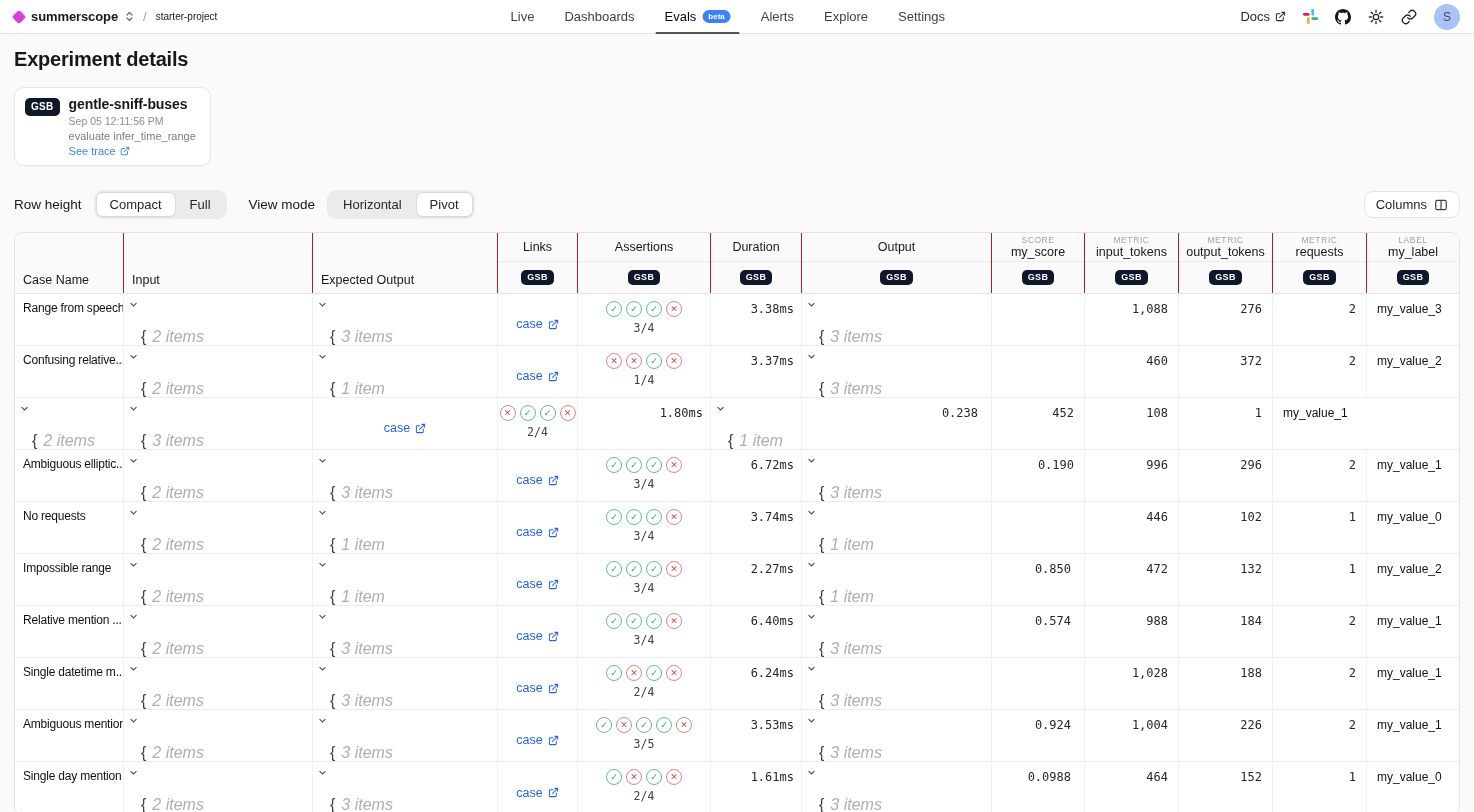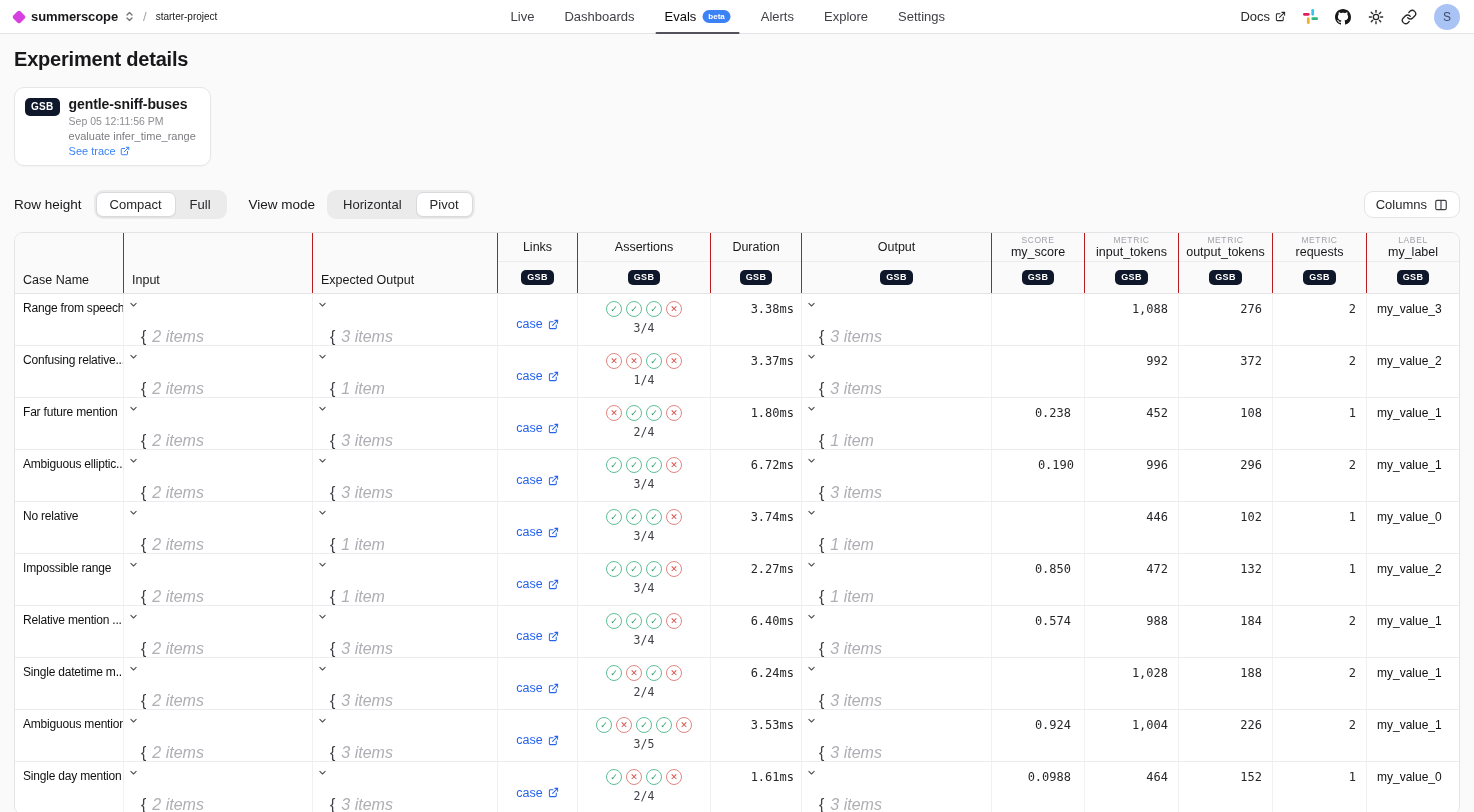--- a/index.html
+++ b/index.html
@@ -445,28 +445,27 @@
                 <polyline points="5 9 12 16 19 9"></polyline>
               </svg>
       </span>
       <div class="json-body">
         <div><span class="jbrace">{</span><span class="jcount">3 items</span></div>
         
       </div>
     </div>
 
     <div class="cell num-cell" style="padding-right:13px"></div>
-    <div class="cell num-cell">992</div>
+    <div class="cell num-cell">460</div>
     <div class="cell num-cell">372</div>
     <div class="cell num-cell">2</div>
     <div class="cell label-cell">my_value_2</div>
   </div>
 
   <div class="grid tr">
-    <div class="cell case-cell">Far future mention</div>
 
     <div class="cell json-cell">
       <span class="chev">
         <svg width="9" height="9" viewBox="0 0 24 24" fill="none" stroke="#52525b" stroke-width="3" stroke-linecap="round" stroke-linejoin="round">
                 <polyline points="5 9 12 16 19 9"></polyline>
               </svg>
       </span>
       <div class="json-body">
         <div><span class="jbrace">{</span><span class="jcount">2 items</span></div>
         
@@ -594,21 +593,21 @@
     </div>
 
     <div class="cell num-cell" style="">0.190</div>
     <div class="cell num-cell">996</div>
     <div class="cell num-cell">296</div>
     <div class="cell num-cell">2</div>
     <div class="cell label-cell">my_value_1</div>
   </div>
 
   <div class="grid tr">
-    <div class="cell case-cell">No relative</div>
+    <div class="cell case-cell">No requests</div>
 
     <div class="cell json-cell">
       <span class="chev">
         <svg width="9" height="9" viewBox="0 0 24 24" fill="none" stroke="#52525b" stroke-width="3" stroke-linecap="round" stroke-linejoin="round">
                 <polyline points="5 9 12 16 19 9"></polyline>
               </svg>
       </span>
       <div class="json-body">
         <div><span class="jbrace">{</span><span class="jcount">2 items</span></div>
         

